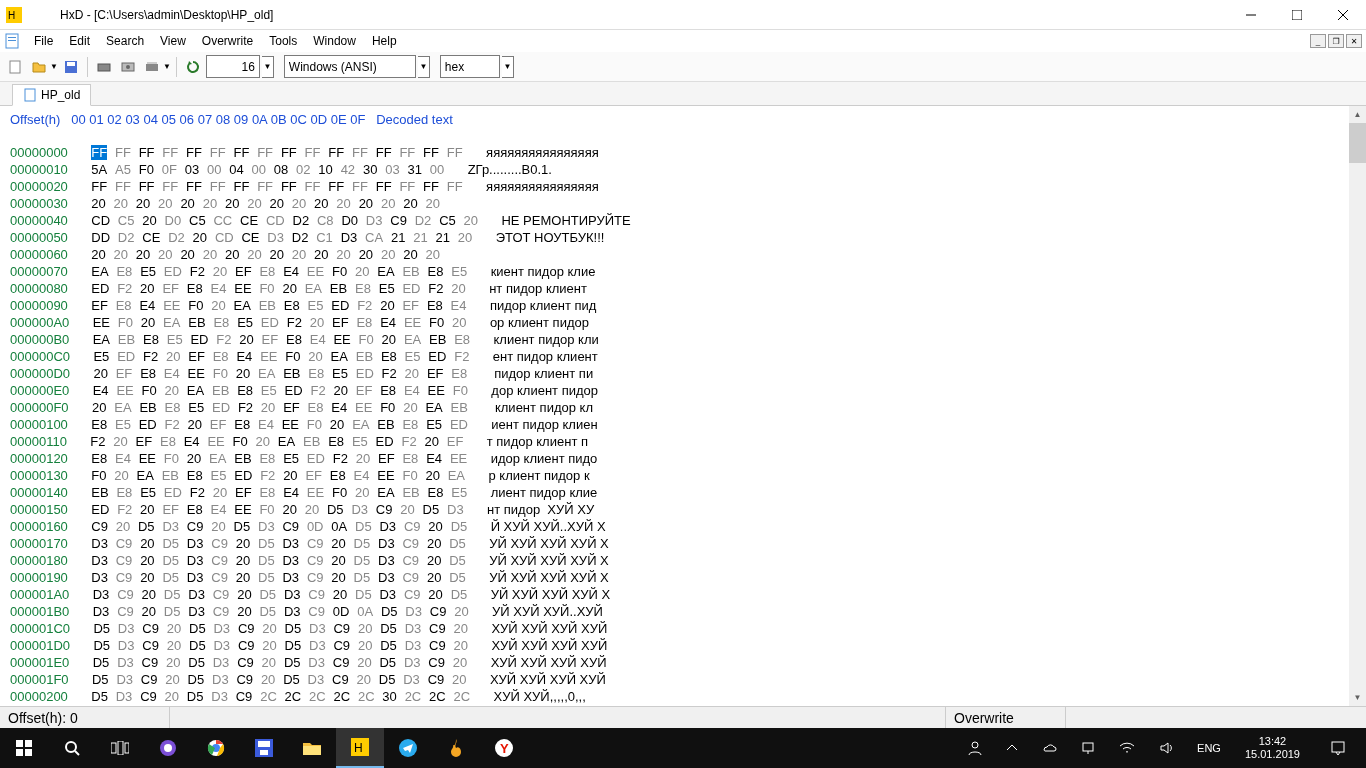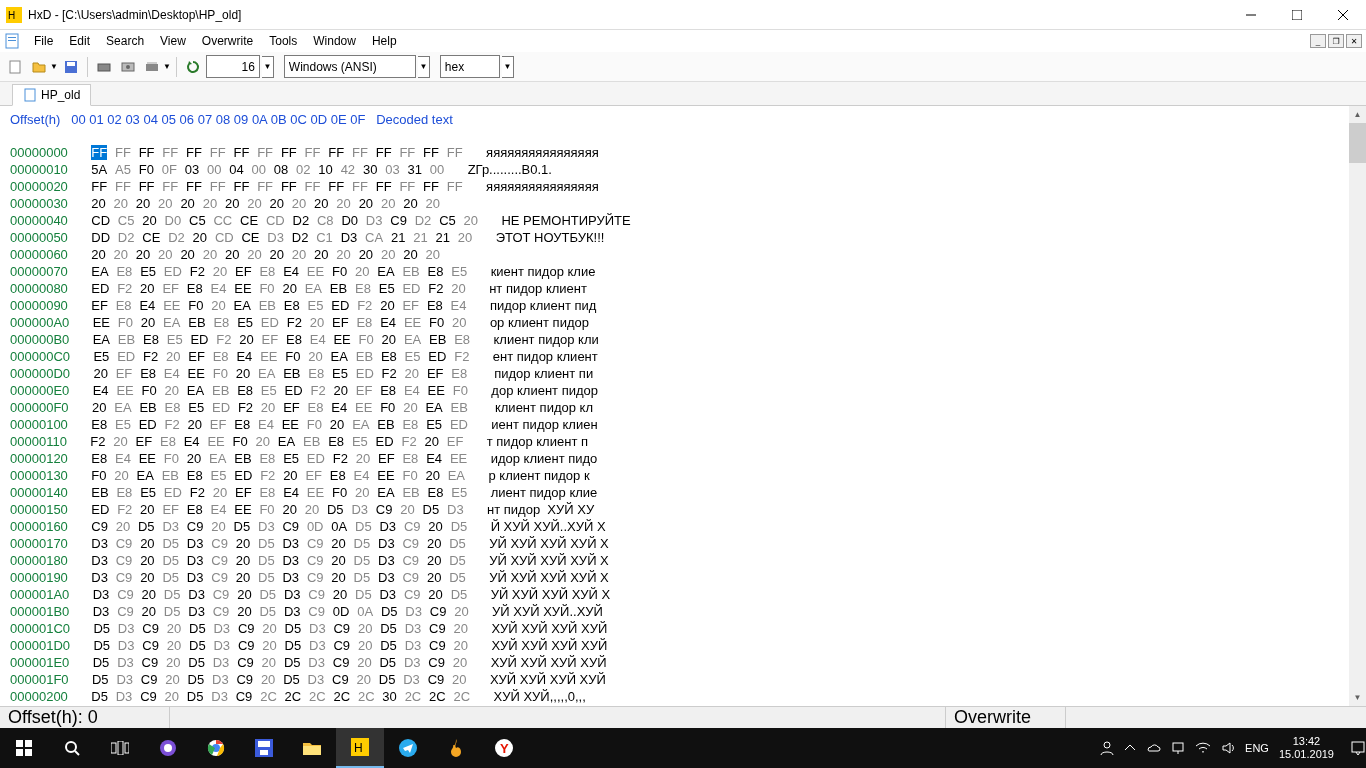--- a/index.html
+++ b/index.html
@@ -1,19 +1,19 @@
 <!DOCTYPE html>
 <html><head>
 <meta charset="utf-8">
 <style>
 * { margin: 0; padding: 0; box-sizing: border-box; font-family: "Segoe UI", Tahoma, sans-serif; }
 body { width: 1366px; height: 768px; overflow: hidden; background: #fff; display: flex; flex-direction: column; }
 .titlebar { height: 30px; background: #fff; display: flex; align-items: center; border-bottom: 1px solid #ddd; }
 .titlebar-icon { width: 16px; height: 16px; margin: 0 6px; }
-.title-text { font-size: 12px; flex: 1; }
+.title-text { font-size: 12px; flex: 1; margin-left: 32px; }
 .win-btns { display: flex; }
 .win-btn { width: 46px; height: 30px; display: flex; align-items: center; justify-content: center; font-size: 10px; }
 .menubar { height: 22px; display: flex; align-items: center; padding-left: 4px; gap: 2px; }
 .menubar-icon { width: 16px; height: 16px; margin-right: 4px; }
 .menu-item { padding: 2px 8px; font-size: 12px; }
 .mdi-btns { margin-left: auto; display: flex; gap: 2px; padding-right: 4px; }
 .mdi-btn { width: 16px; height: 14px; border: 1px solid #999; font-size: 8px; display: flex; align-items: center; justify-content: center; background: #f0f0f0; }
 .toolbar { height: 30px; display: flex; align-items: center; padding: 0 4px; gap: 2px; border-bottom: 1px solid #ddd; background: #fafafa; }
 .tb-btn { width: 22px; height: 22px; display: flex; align-items: center; justify-content: center; border: 1px solid transparent; }
 .tb-sep { width: 1px; height: 20px; background: #ccc; margin: 0 3px; }
@@ -27,26 +27,26 @@
 .hex-header { color: #1d4ed8; }
 .hex-offset { color: #15803d; }
 .hex-bytes { color: #000; }
 .hex-odd { color: #888; }
 .hex-decoded { color: #000; }
 .hex-sel { background: #0078d7; color: #fff; }
 .scrollbar { position: absolute; right: 0; top: 0; width: 17px; height: 100%; background: #f0f0f0; }
 .scroll-thumb { position: absolute; top: 17px; width: 100%; height: 40px; background: #cdcdcd; }
 .scroll-ar { position: absolute; width: 100%; height: 17px; display: flex; align-items: center; justify-content: center; font-size: 8px; color: #606060; }
 .scroll-ar.top { top: 0; } .scroll-ar.bot { bottom: 0; }
-.statusbar { height: 22px; border-top: 1px solid #ccc; background: #f0f0f0; display: flex; align-items: center; font-size: 18px; }
+.statusbar { height: 22px; border-top: 1px solid #ccc; background: #f0f0f0; display: flex; align-items: center; font-size: 14px; }
 .status-cell { padding: 0 8px; border-right: 1px solid #ccc; height: 100%; display: flex; align-items: center; }
 .taskbar { height: 40px; background: #101010; display: flex; align-items: center; color: #fff; }
 .tb-item { width: 48px; height: 40px; display: flex; align-items: center; justify-content: center; }
 .tb-item.active { background: #333; border-bottom: 2px solid #76b9ed; }
-.tray { margin-left: auto; display: flex; align-items: center; gap: 10px; padding-right: 0; font-size: 11px; }
+.tray { margin-left: auto; display: flex; align-items: center; gap: 24px; padding-right: 20px; font-size: 11px; }
 .tray-clock { text-align: center; line-height: 13px; padding-right: 6px; }
 svg { display: block; }
 </style>
 </head>
 <body>
 
 <div class="titlebar">
   <span class="titlebar-icon">
     <svg viewBox="0 0 16 16">
         <rect width="16" height="16" fill="#ffcc00"></rect>

